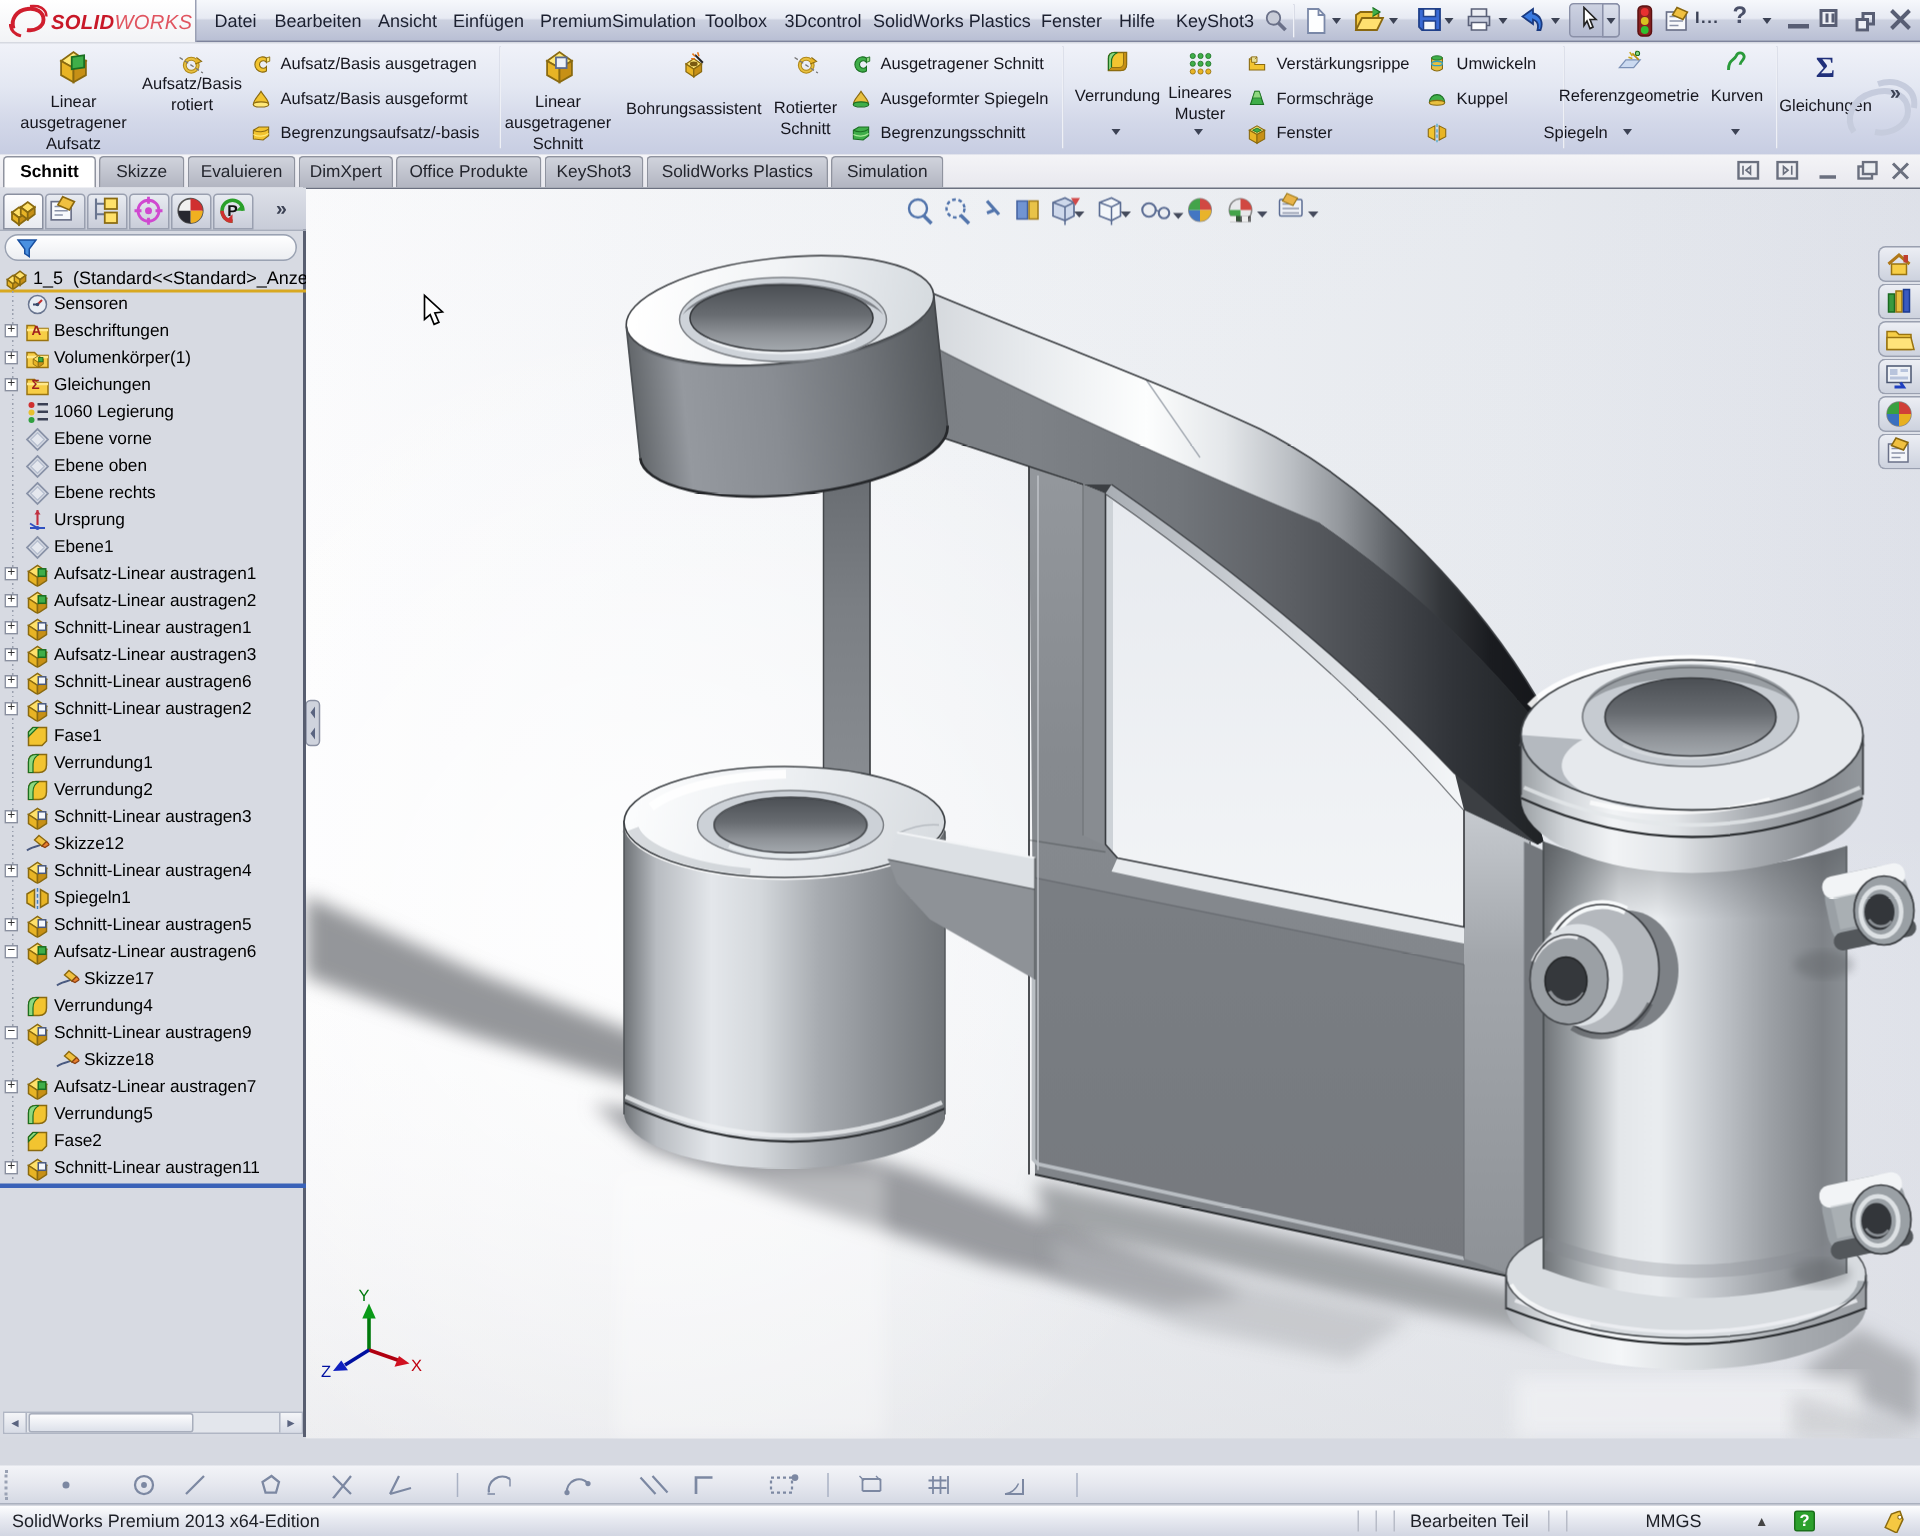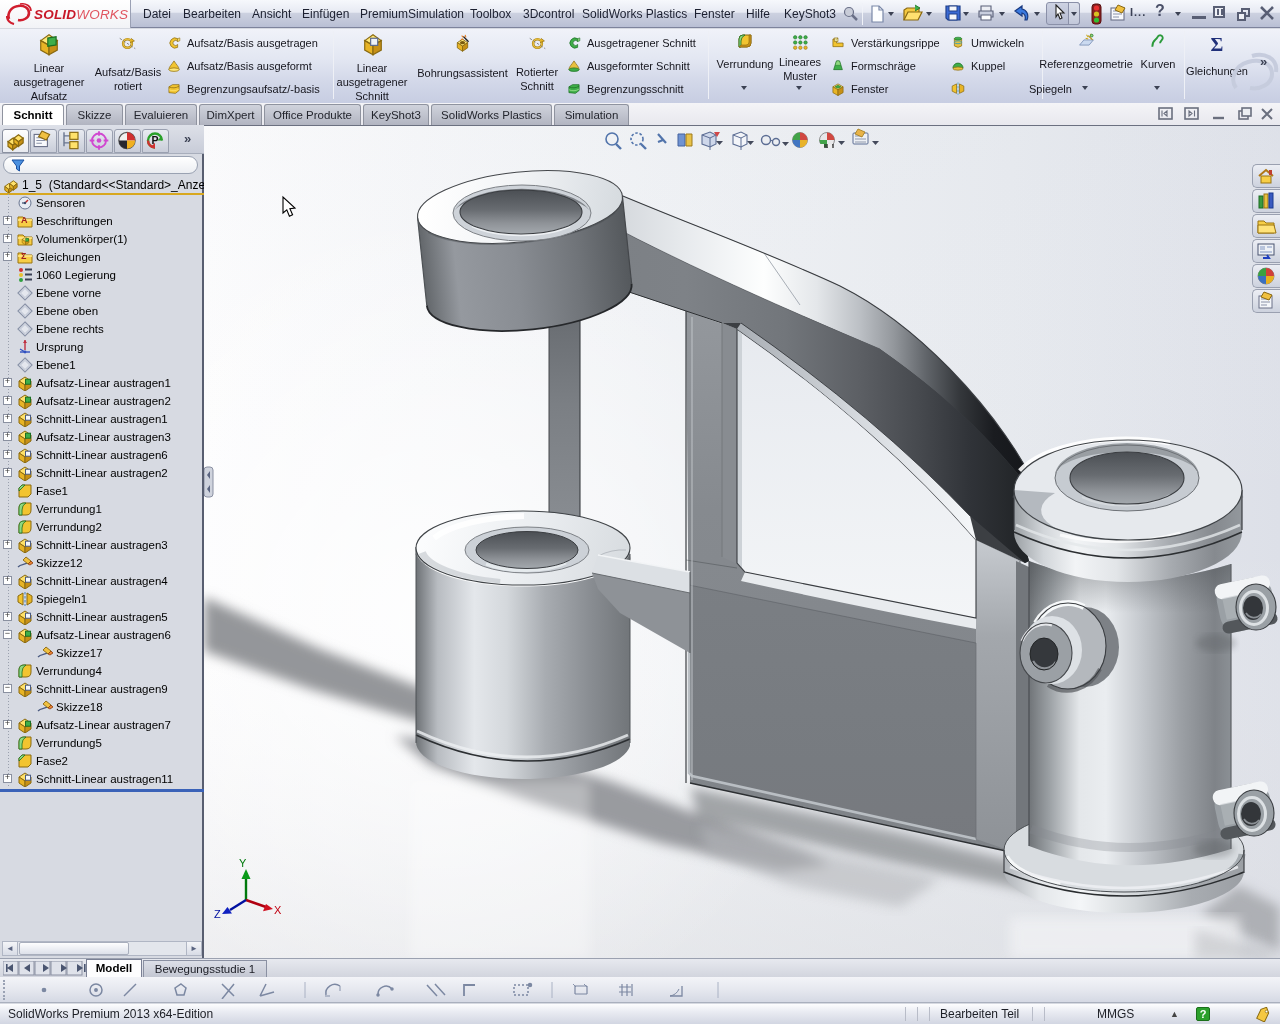--- a/index.html
+++ b/index.html
@@ -366,21 +366,21 @@
     </svg>
 
 <div id="ribbon">
  <svg class="abs" style="left:36px;top:1px" width="26" height="26" viewBox="0 0 20 22">
         <use href="#sboss"></use>
       </svg>
  <div class="rlbl" style="left:3px;top:32px;width:92px">Linear<br>ausgetragener<br>Aufsatz</div>
  <svg class="abs" style="left:118px;top:5px" width="19" height="19" viewBox="0 0 20 22">
         <use href="#srot"></use>
       </svg>
- <div class="rlbl" style="left:84px;top:36px;width:88px">Aufsatz/Basis<br>rotiert</div>
+ <div class="rlbl" style="left:84px;top:20px;width:88px">Aufsatz/Basis<br>rotiert</div>
  <svg class="abs" style="left:166px;top:6px" width="16" height="16" viewBox="0 0 20 22">
         <use href="#sswC"></use>
       </svg>
  <div class="rsm" style="left:187px;top:7px">Aufsatz/Basis ausgetragen</div>
  <svg class="abs" style="left:166px;top:29px" width="16" height="16" viewBox="0 0 20 22">
         <use href="#sloft"></use>
       </svg>
  <div class="rsm" style="left:187px;top:30px">Aufsatz/Basis ausgeformt</div>
  <svg class="abs" style="left:166px;top:52px" width="16" height="16" viewBox="0 0 20 22">
         <use href="#sbound"></use>
@@ -400,21 +400,21 @@
         <use href="#srot"></use>
       </svg>
  <div class="rlbl" style="left:507px;top:36px;width:60px">Rotierter<br>Schnitt</div>
  <svg class="abs" style="left:566px;top:6px" width="16" height="16" viewBox="0 0 20 22">
         <use href="#sswCg"></use>
       </svg>
  <div class="rsm" style="left:587px;top:7px">Ausgetragener Schnitt</div>
  <svg class="abs" style="left:566px;top:29px" width="16" height="16" viewBox="0 0 20 22">
         <use href="#sloftg"></use>
       </svg>
- <div class="rsm" style="left:587px;top:30px">Ausgeformter Schnitt</div>
+ <div class="rsm" style="left:587px;top:30px">Ausgeformter Spiegeln</div>
  <svg class="abs" style="left:566px;top:52px" width="16" height="16" viewBox="0 0 20 22">
         <use href="#sboundg"></use>
       </svg>
  <div class="rsm" style="left:587px;top:53px">Begrenzungsschnitt</div>
  <div class="rsep" style="left:708px"></div>
 
  <svg class="abs" style="left:734px;top:2px" width="22" height="22" viewBox="0 0 20 22">
         <use href="#sfillet"></use>
       </svg>
  <div class="rlbl" style="left:712px;top:28px;width:66px">Verrundung</div>
@@ -1256,40 +1256,20 @@
           <path d="M21,11 A8,8 0 0 1 13,19 L13,11 Z" fill="#e8b020"></path>
           <path d="M13,19 A8,8 0 0 1 5,11 L13,11 Z" fill="#3a70c0"></path>
           <path d="M5,11 A8,8 0 0 1 13,3 L13,11 Z" fill="#3aa040"></path>
         </svg></div>
  <div class="abs" style="left:0;top:125px;width:28px;height:24px;background:linear-gradient(#eceef4,#cdd2de);border:1px solid #9aa0b0;border-right:none;border-radius:5px 0 0 5px"><svg width="26" height="22" viewBox="0 0 26 22">
           <rect x="6" y="6" width="13" height="12" fill="#f4f6fa" stroke="#6a7088"></rect>
           <path d="M8,9 h9 M8,12 h9 M8,15 h6" stroke="#8a92a8" stroke-width="1"></path>
           <path d="M11,2 l8,3 l-3,5 l-8,-3 Z" fill="#f0c040" stroke="#8a6810"></path>
         </svg></div>
 </div>
-<div id="bottomtabs">
- <svg class="abs" style="left:3px;top:2px" width="126" height="15" viewBox="0 0 126 15">
-        <g fill="#dfe2ea" stroke="#8a90a2">
-          <rect x="0" y="0" width="15" height="14"></rect>
-          <rect x="16" y="0" width="15" height="14"></rect>
-          <rect x="32" y="0" width="15" height="14"></rect>
-          <rect x="48" y="0" width="15" height="14"></rect>
-          <rect x="64" y="0" width="15" height="14"></rect>
-        </g>
-        <g fill="#4a5570">
-          <path d="M4,7 l6,-4 v8 Z M3,3 h1.6 v8 h-1.6 Z"></path>
-          <path d="M21,7 l6,-4 v8 Z"></path>
-          <path d="M43,3 l-6,4 l6,4 Z" transform="rotate(180 41.5 7)"></path>
-          <path d="M58,3 l6,4 l-6,4 Z"></path>
-          <path d="M74,3 l6,4 l-6,4 Z M81,3 h1.6 v8 h-1.6 Z"></path>
-        </g>
-      </svg>
- <div class="abs" style="left:86px;top:0;width:56px;height:18px;background:#fdfdfe;border:1px solid #7a8094;border-bottom:none;font-size:11.5px;font-weight:bold;text-align:center;line-height:17px">Modell</div>
- <div class="abs" style="left:143px;top:1px;width:124px;height:17px;background:linear-gradient(#dcdfe7,#c3c7d2);border:1px solid #8a90a2;border-bottom:none;font-size:11.5px;text-align:center;line-height:16px;color:#1a1c24">Bewegungsstudie 1</div>
-</div>
 <div id="sketchbar">
  <div class="abs" style="left:3px;top:3px;width:3px;height:20px;border-left:2px dotted #9aa2b4"></div>
  <svg class="abs" style="left:30px;top:4px" width="700" height="18" viewBox="0 0 700 18">
   <g stroke="#7c88a2" stroke-width="1.5" fill="none">
    <circle cx="14" cy="9" r="1.6" fill="#7c88a2"></circle>
    <circle cx="66" cy="9" r="6"></circle>
           <circle cx="66" cy="9" r="1.2" fill="#7c88a2"></circle>
    <path d="M94,15 L106,3"></path>
    <path d="M151,3 l5,4 l-2,7 l-7,0 l-2,-7 Z"></path>
    <path d="M192,3 l12,12 M204,3 l-12,15"></path>

